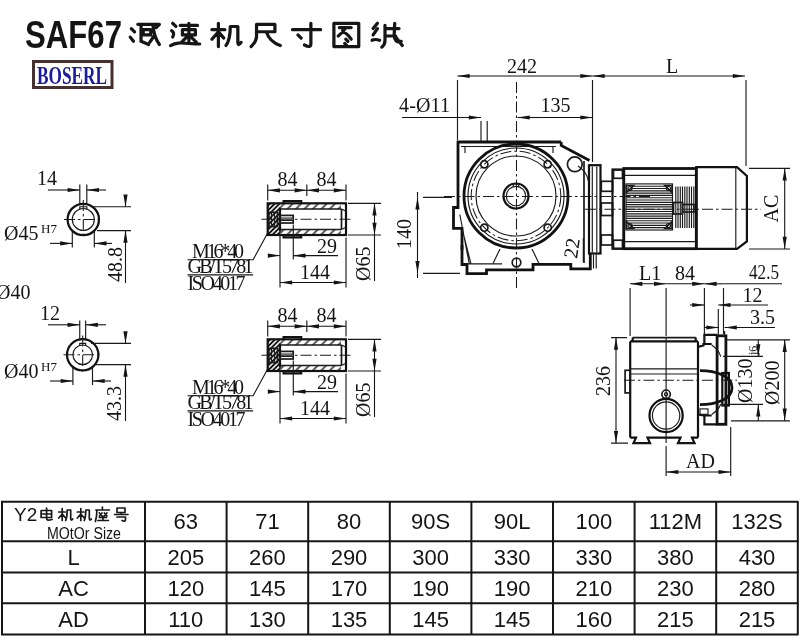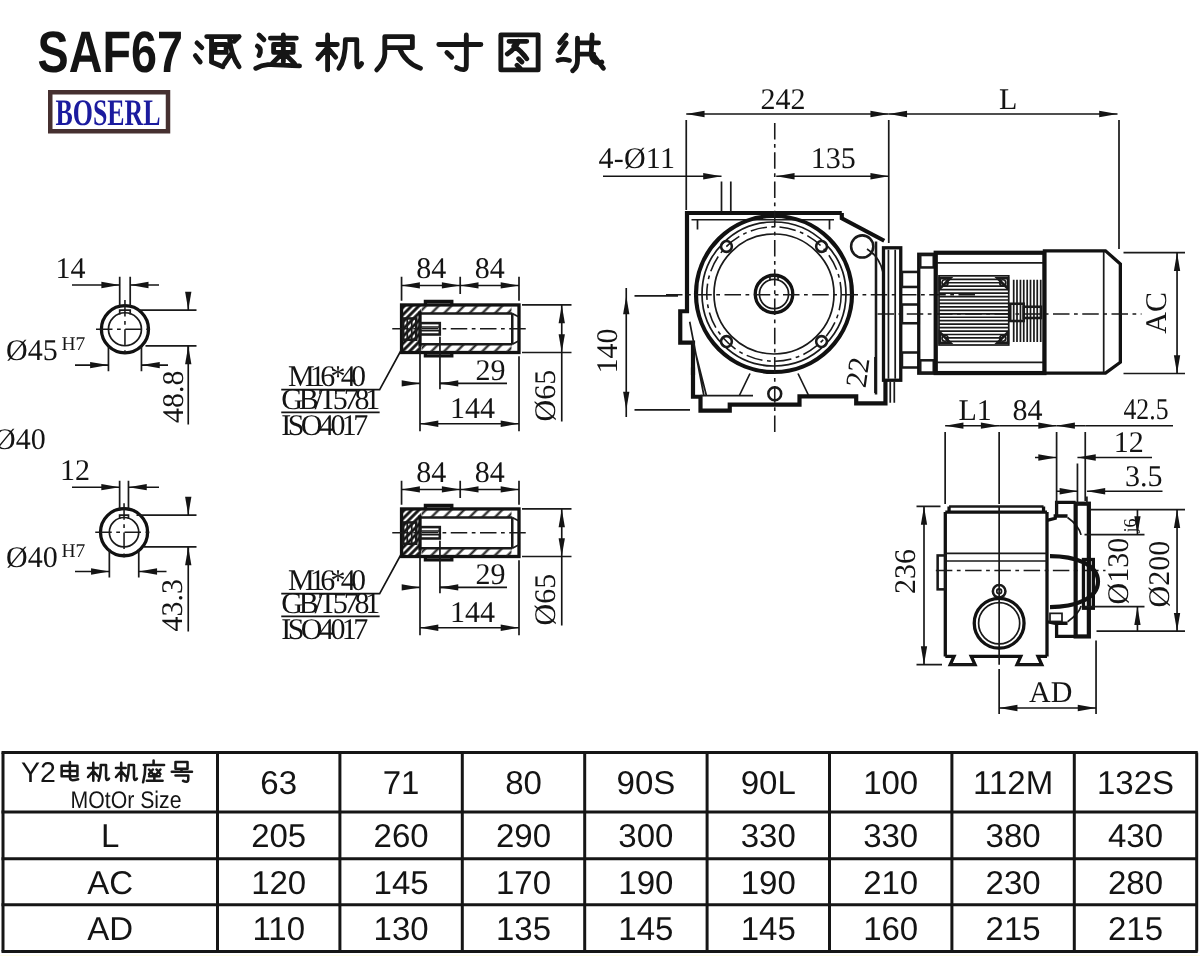--- a/index.html
+++ b/index.html
@@ -1,16 +1,16 @@
 <!DOCTYPE html>
 <html><head>
 <meta charset="utf-8">
 <style>
 html,body{margin:0;padding:0;background:#fff;}
-#c{position:relative;width:800px;height:637px;overflow:hidden;background:#fef9c3;}
+#c{position:relative;width:800px;height:637px;overflow:hidden;background:#c4b5fd;}
 svg{position:absolute;left:0;top:0;filter:blur(0.32px);}
 svg{font-family:"Liberation Serif",serif;fill:#141414;}
 .sans{font-family:"Liberation Sans",sans-serif;}
 </style>
 </head>
 <body>
 <div id="c">
 <svg width="800" height="637" viewBox="0 0 800 637">
 <defs>
 <marker id="ar" markerWidth="14" markerHeight="6" refX="12.6" refY="3" orient="auto-start-reverse" markerUnits="userSpaceOnUse">

